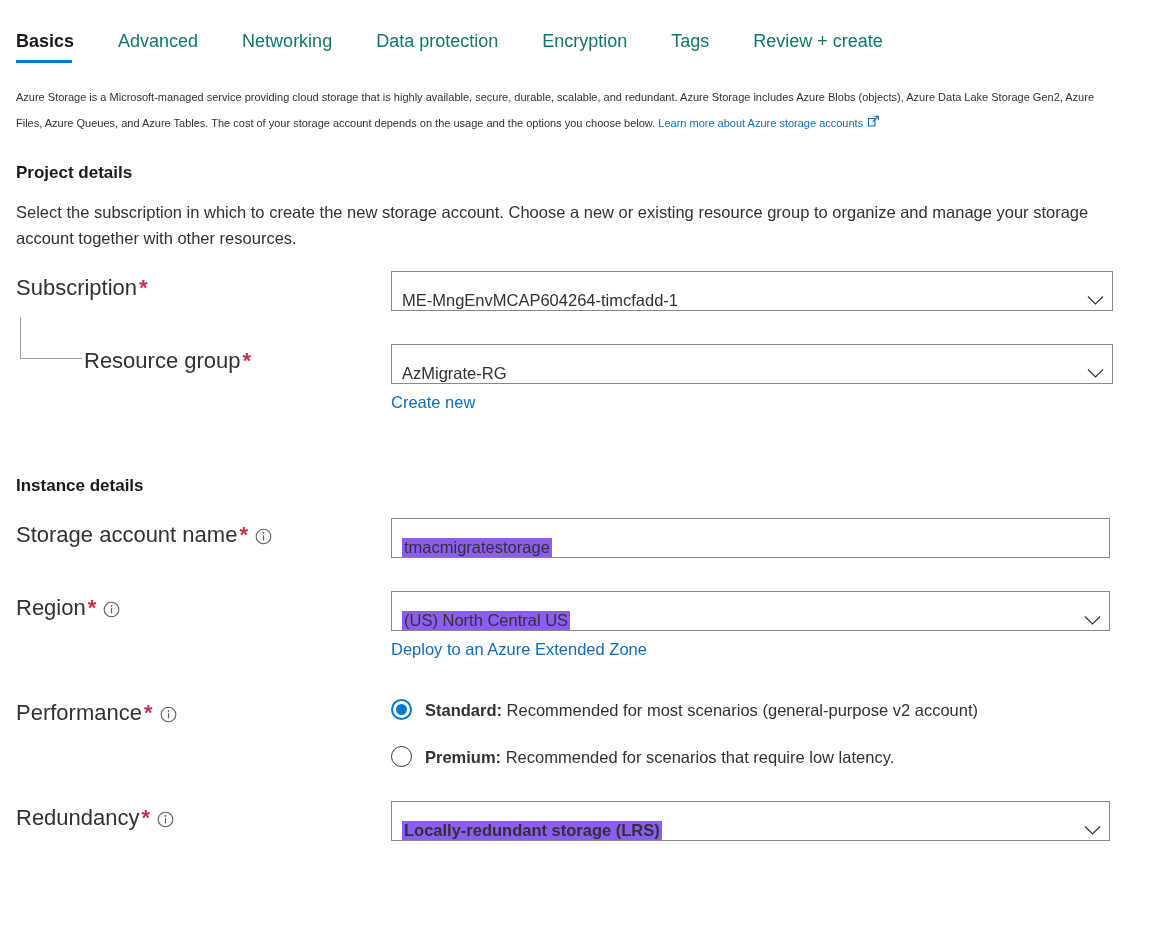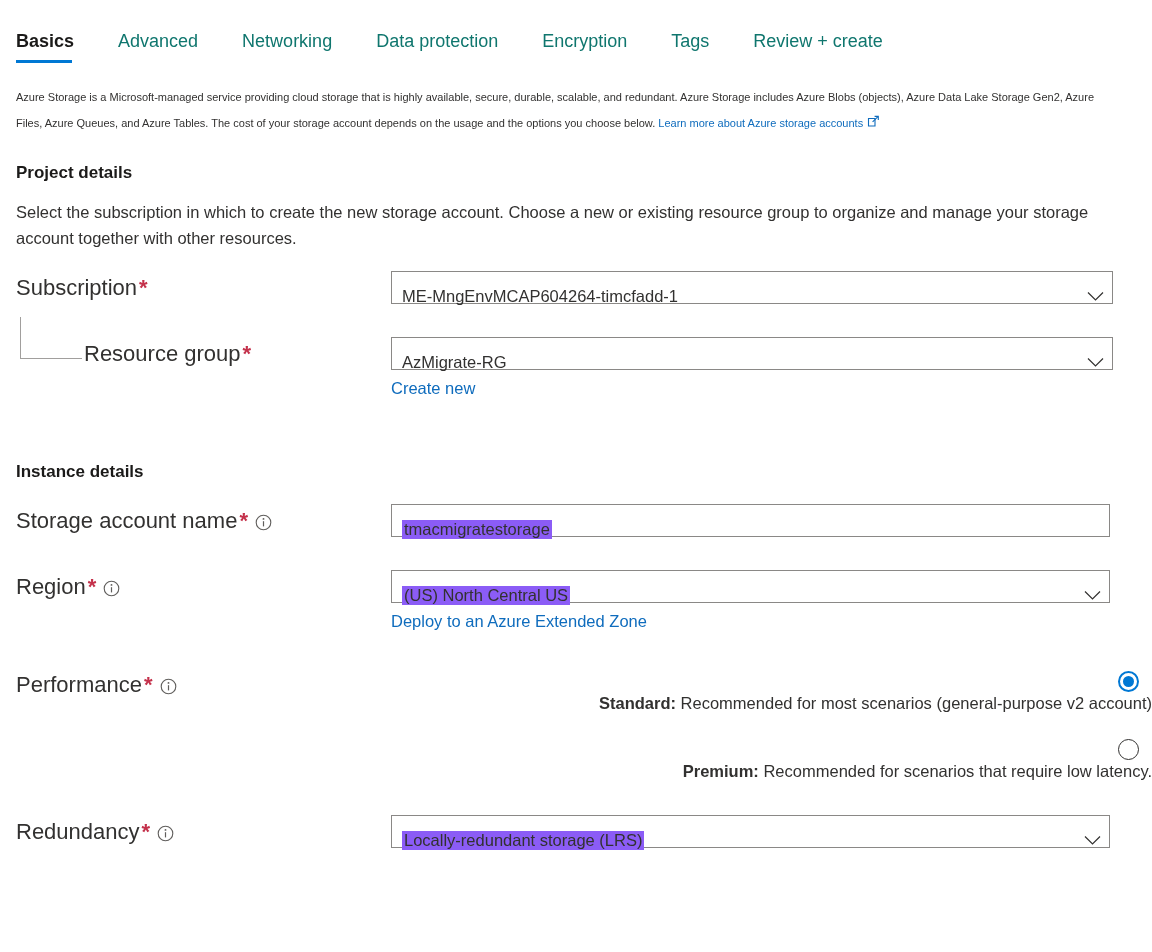--- a/index.html
+++ b/index.html
@@ -114,21 +114,21 @@
     margin-left: 7px;
   }
   .field-col {
     flex: 1 1 auto;
     position: relative;
   }
 
   
   .ctl {
     position: relative;
-    height: 33px;
+    height: 40px;
     border: 1px solid #8a8886;
     background: #ffffff;
     display: flex;
     align-items: center;
     padding: 18px 4px 0 10px;
     font-size: 16.5px;
     color: #323130;
     cursor: pointer;
   }
   .ctl .val {
@@ -161,24 +161,23 @@
     width: 62px;
     height: 42px;
     border-left: 1px solid #a19f9d;
     border-bottom: 1px solid #a19f9d;
   }
 
   
   .radio-group { padding-top: 3px; }
   .radio-row {
     display: flex;
-    align-items: flex-end;
+    align-items: flex-start;
     margin-bottom: 25px;
     cursor: pointer;
-    flex-direction: column;
   }
   .radio-row:last-child { margin-bottom: 0; margin-top: 24px; }
   .radio {
     flex: 0 0 auto;
     width: 21px;
     height: 21px;
     border-radius: 50%;
     border: 1.6px solid #323130;
     background: #fff;
     margin-right: 13px;
@@ -327,21 +326,21 @@
 
   <div class="row" style="margin-top:33px;">
     <div class="label">
       <span>Redundancy</span><span class="req">*</span><span class="info-icon"><svg width="17" height="17" viewBox="0 0 17 17">
             <circle cx="8.5" cy="8.5" r="7.3" fill="none" stroke="#605e5c" stroke-width="1.1"></circle>
             <circle cx="8.5" cy="4.9" r="0.95" fill="#605e5c"></circle>
             <path d="M8.5 7.2 V12.4" stroke="#605e5c" stroke-width="1.2" fill="none"></path>
           </svg></span>
     </div>
     <div class="field-col">
-      <div class="ctl" style="width:719px;">
+      <div class="ctl" style="width:719px;font-weight:bold;">
         <span class="val"><span class="hl">Locally-redundant storage (LRS)</span></span>
         <span class="chev">
             <svg width="17" height="11" viewBox="0 0 17 11">
               <path d="M1 1.5 L8.5 9 L16 1.5" fill="none" stroke="#323130" stroke-width="1.2"></path>
             </svg>
           </span>
       </div>
     </div>
   </div>
 

